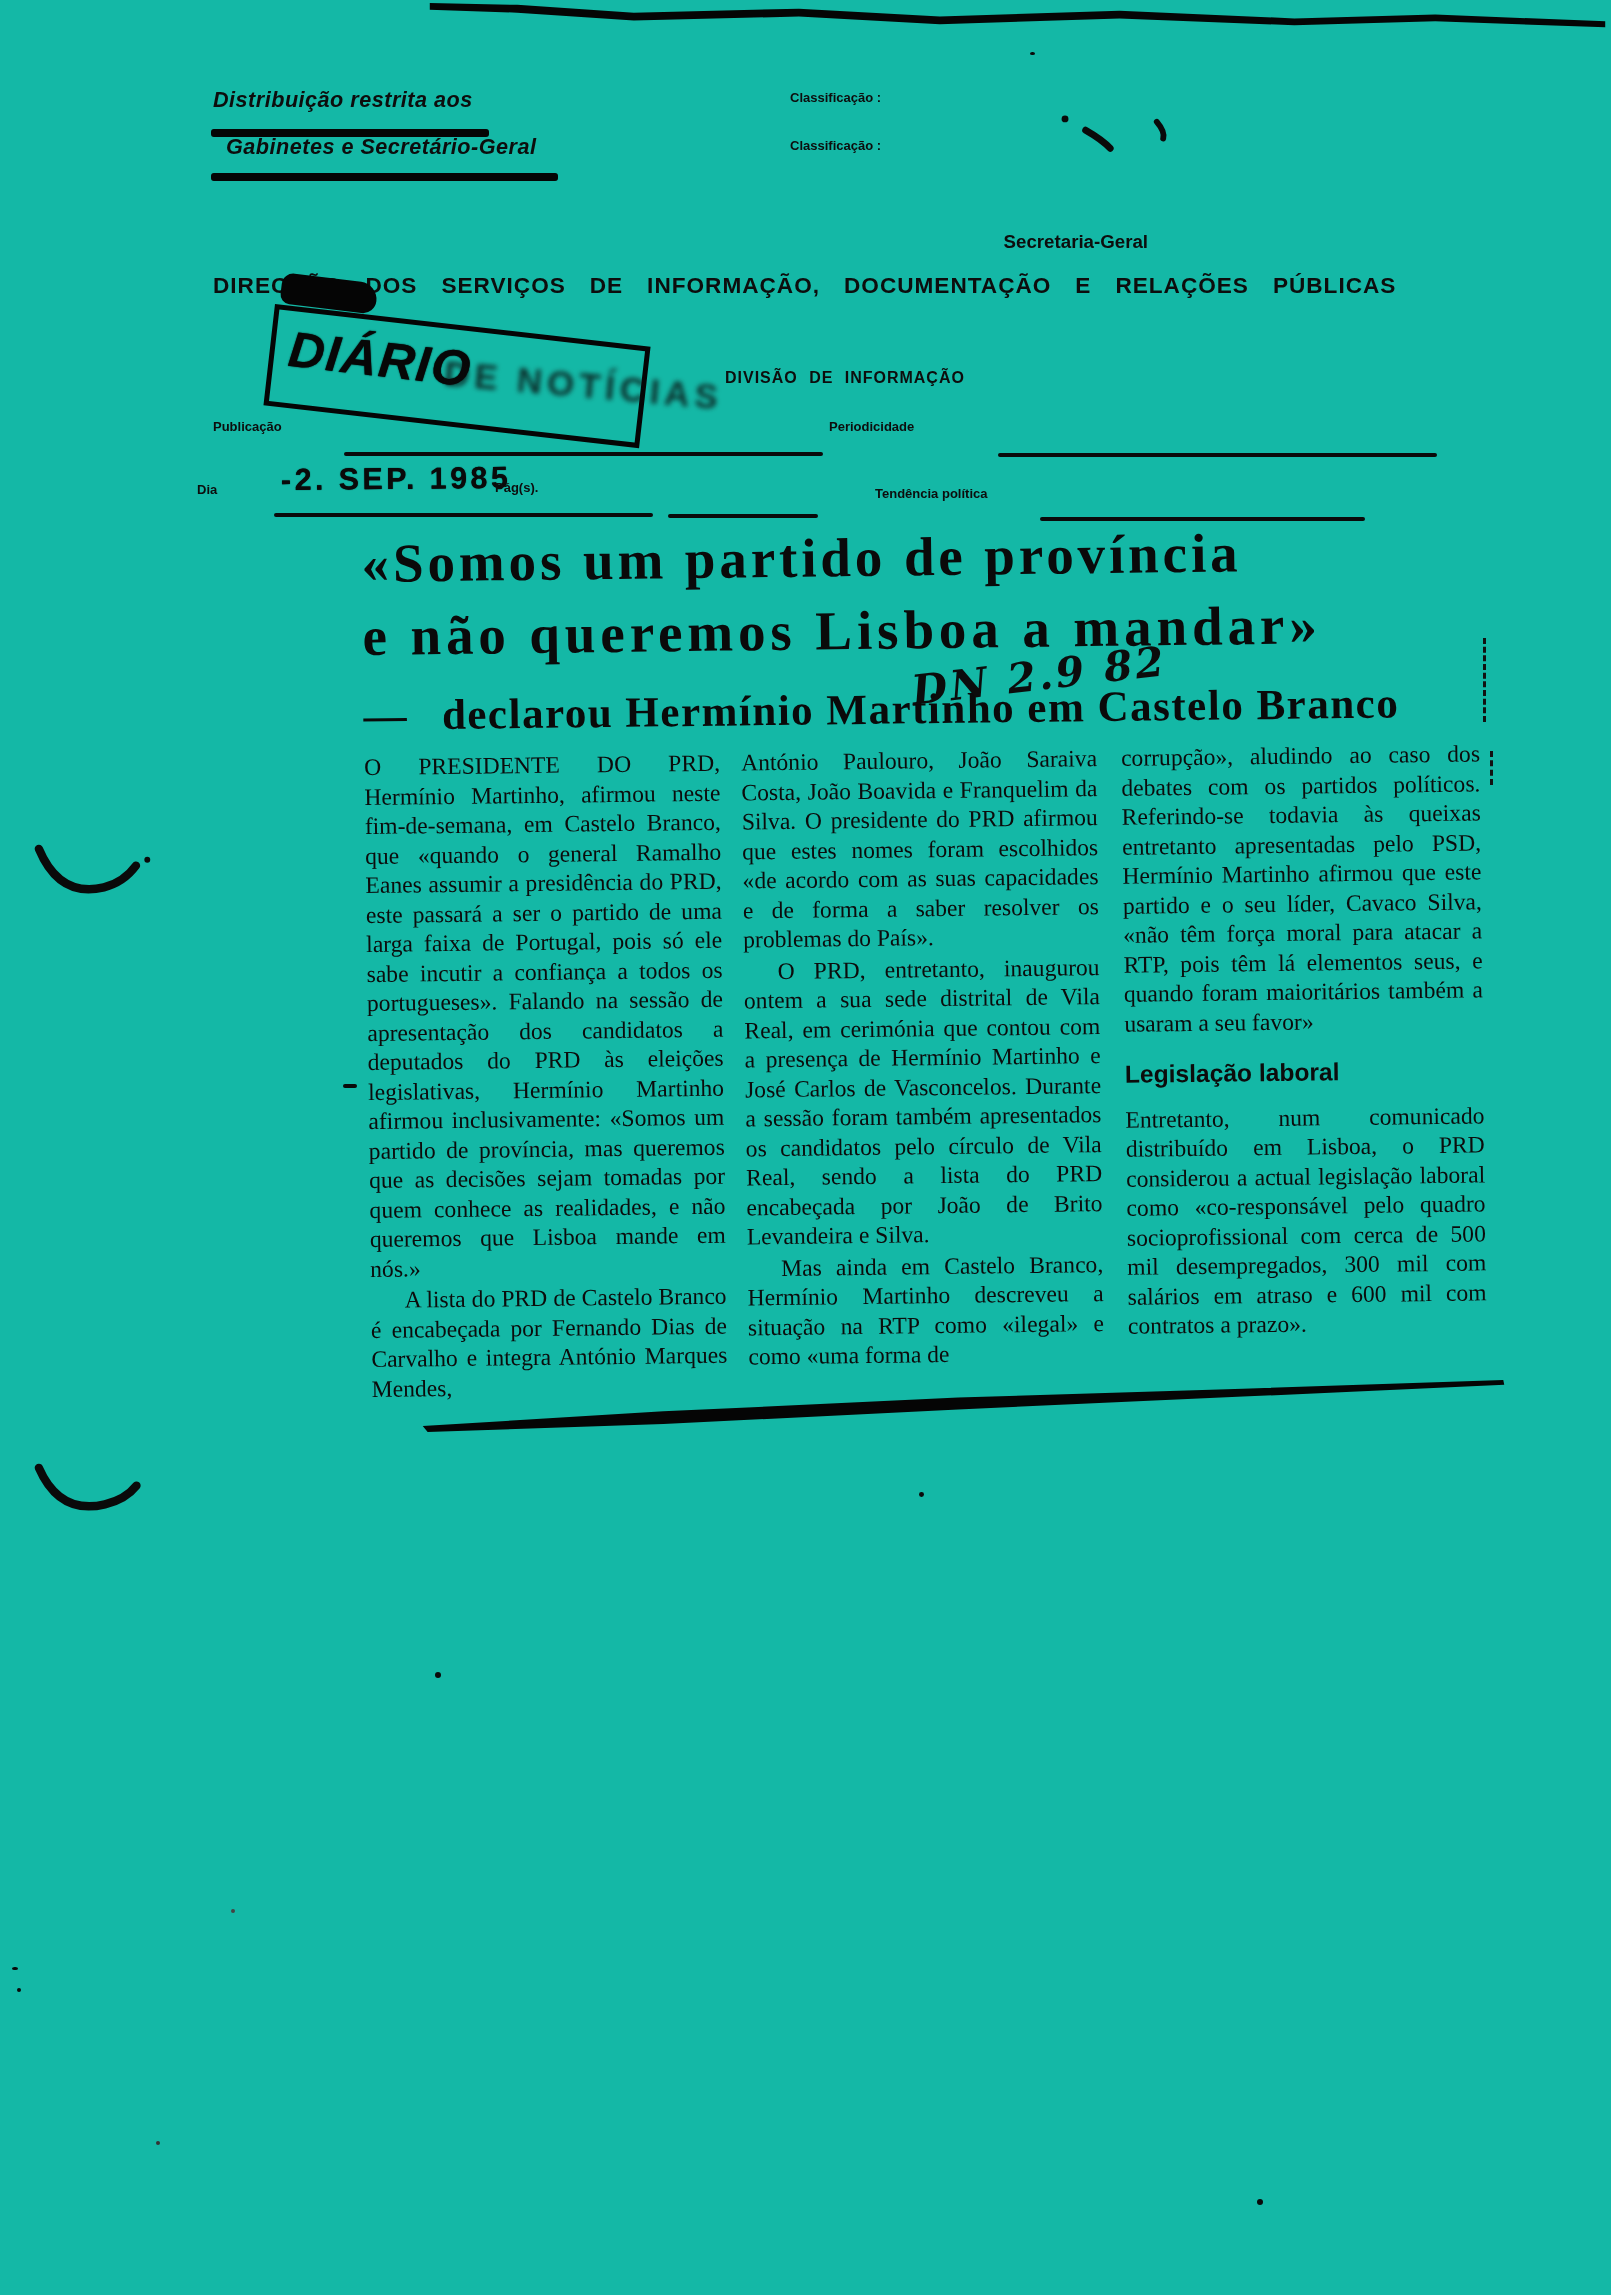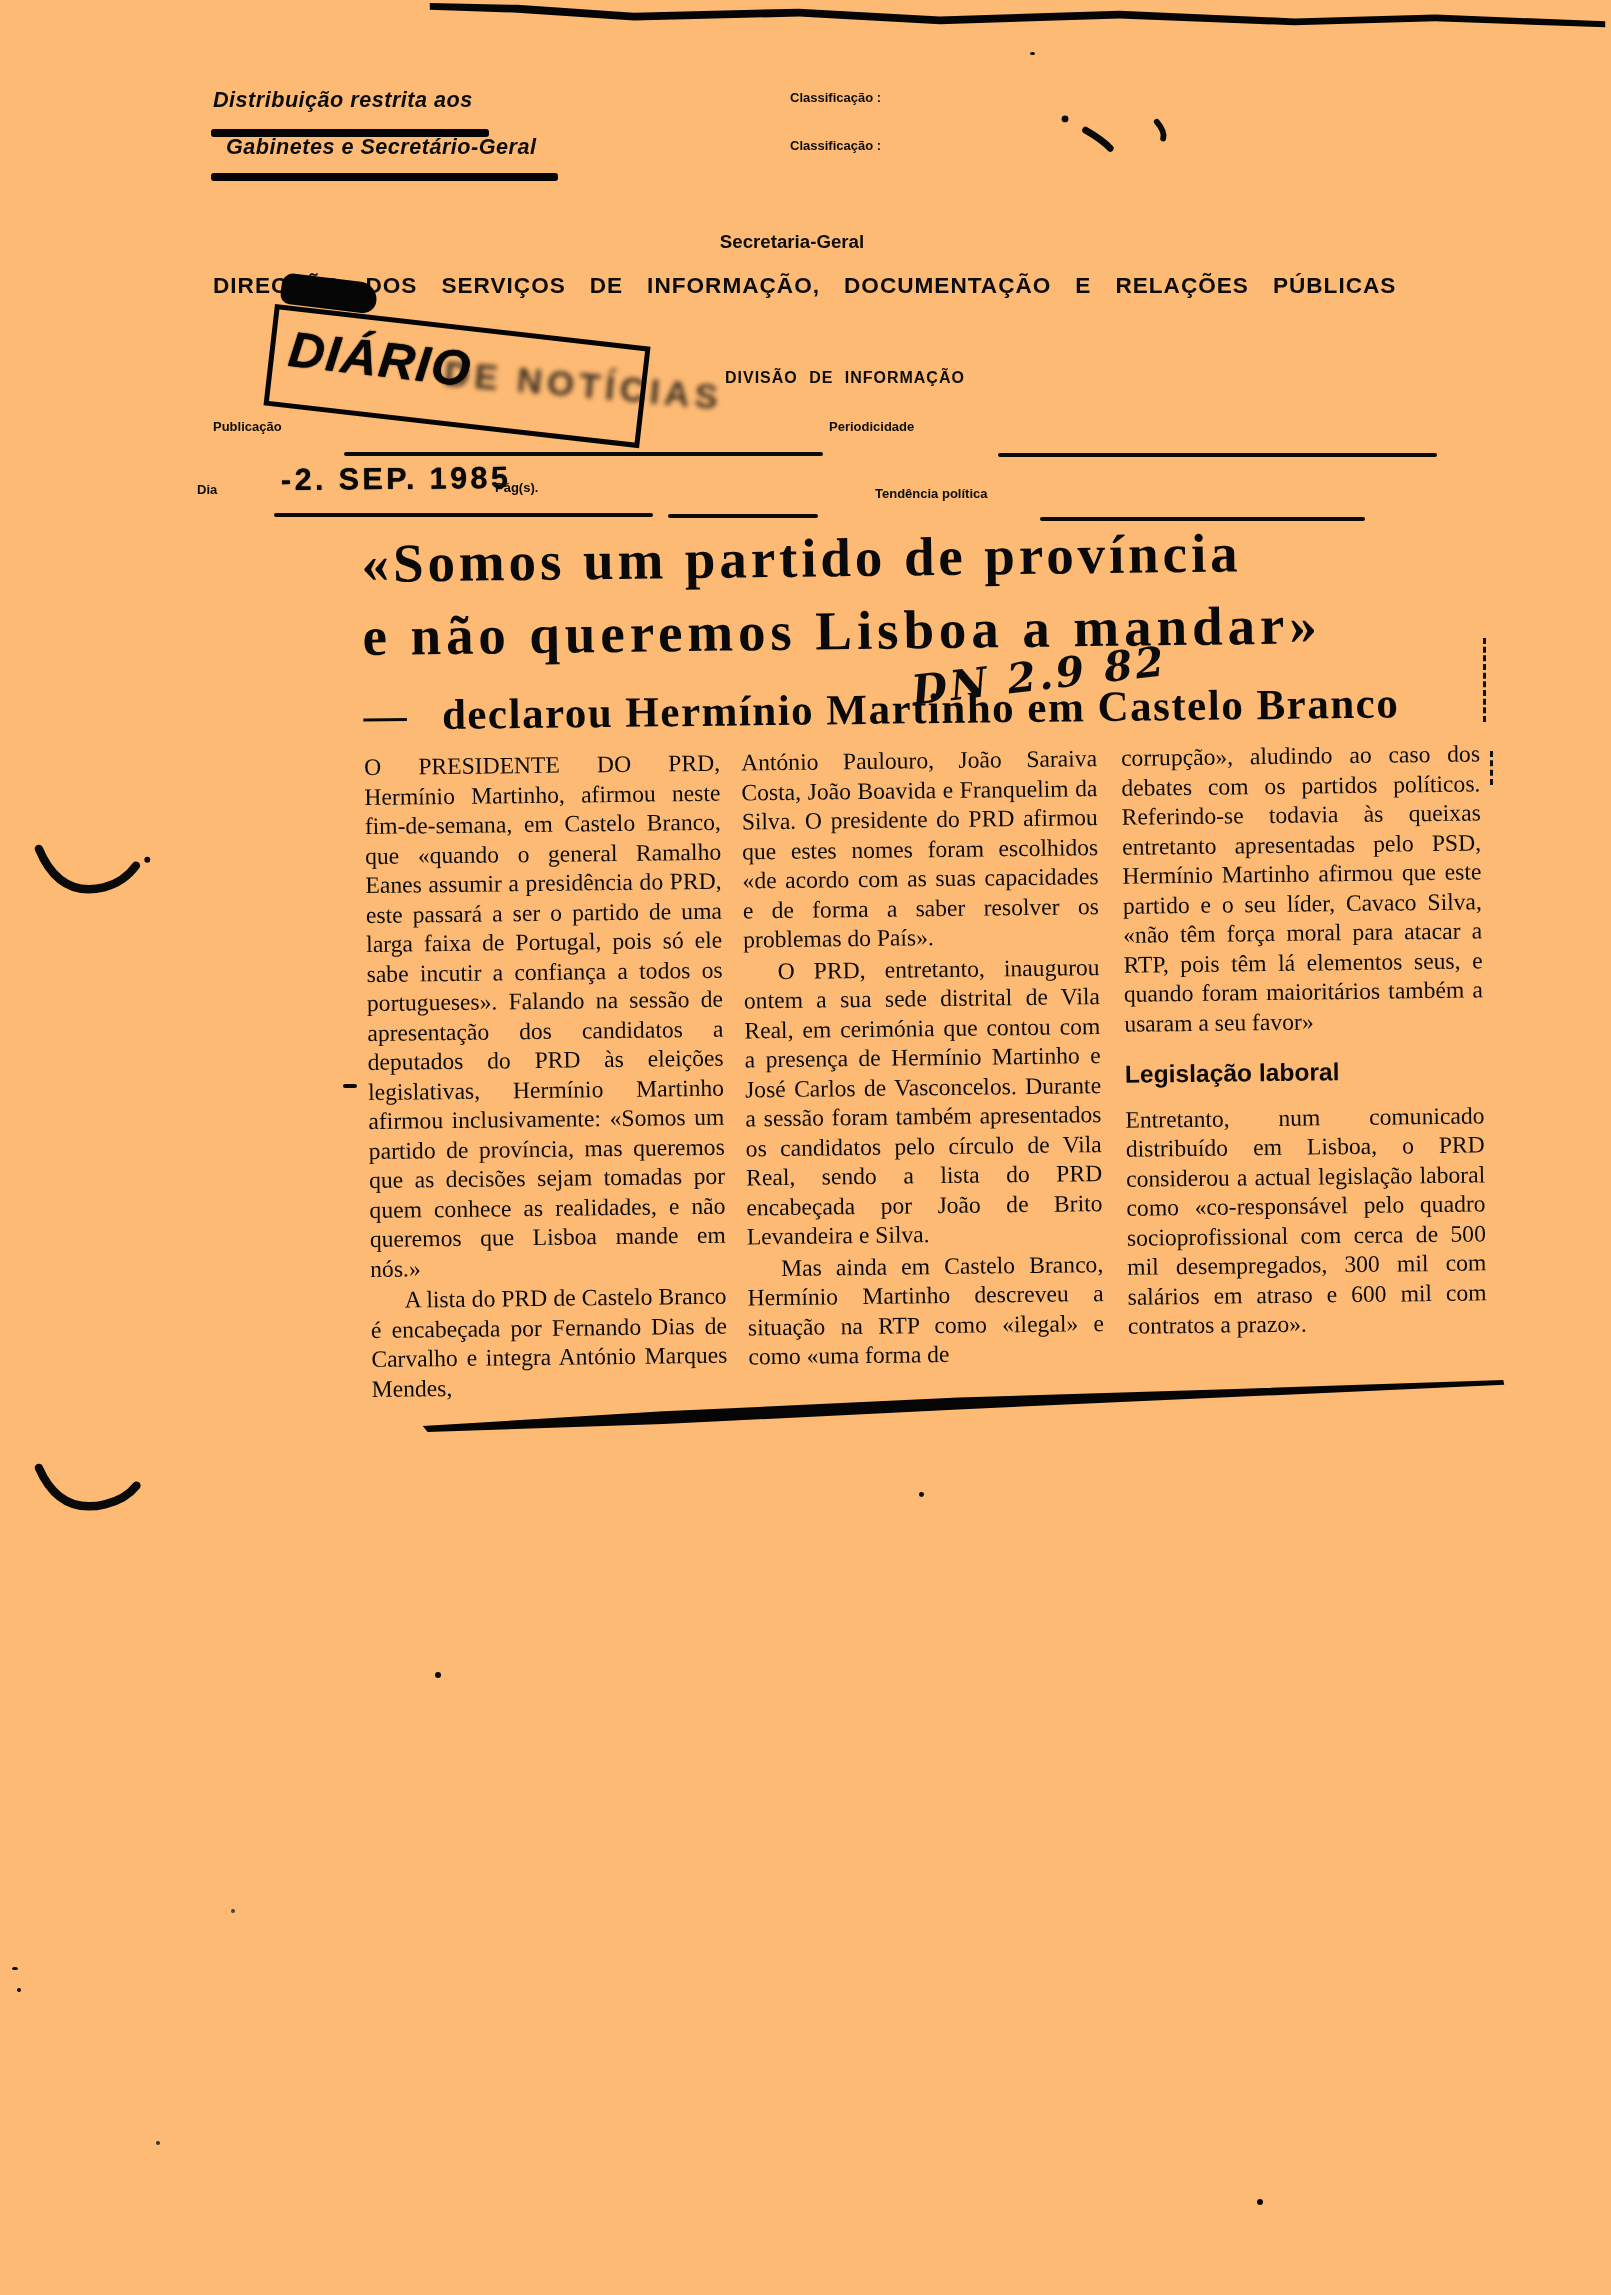--- a/index.html
+++ b/index.html
@@ -1,18 +1,18 @@
 <!DOCTYPE html>
 <html style="font-size:7.9px"><head>
 <meta charset="utf-8">
 <style>
   html,body { margin:0; padding:0; background:#e8e8e8; }
   #page {
     position:relative; width:1612px; height:2295px;
-    background:#fdba74; overflow:hidden;
+    background:#14b8a6; overflow:hidden;
     color:#0b0b0b;
   }
   .abs { position:absolute; }
   .lbl {
     position:absolute; font-family:"Liberation Sans", sans-serif;
     font-weight:700; color:#0d0d0d; white-space:nowrap;
   }
   .rule { position:absolute; background:#0a0a0a; border-radius:2px; }
   .heavy-underline { position:absolute; background:#050505; border-radius:2.9px; }
 
@@ -100,21 +100,21 @@
 
   <div class="lbl fieldlbl" style="left:790px; top:90px;">Classificação :</div>
   <div class="lbl fieldlbl" style="left:790px; top:138px;">Classificação :</div>
 
   <svg class="abs" style="left:1056px; top:113px;" width="128" height="54" viewBox="0 0 260 110">
     <path d="M60,35 Q95,55 110,72" stroke="#0a0a0a" stroke-width="14" fill="none" stroke-linecap="round"></path>
     <path d="M205,18 Q222,38 218,52" stroke="#0a0a0a" stroke-width="12" fill="none" stroke-linecap="round"></path>
     <circle cx="18" cy="12" r="7" fill="#0a0a0a"></circle>
   </svg>
 
-  <div class="lbl org-sub" style="left:458px; top:231px; width:668px;">Secretaria-Geral</div>
+  <div class="lbl org-sub" style="left:480px; top:231px; width:668px;text-align:right;">Secretaria-Geral</div>
   <div class="lbl direccao" style="left:213px; top:273px;">DIRECÇÃO DOS SERVIÇOS DE INFORMAÇÃO, DOCUMENTAÇÃO E RELAÇÕES PÚBLICAS</div>
 
   <div class="abs" style="left:281px; top:278px; width:96px; height:30.5px; background:#050505; border-radius:14.7px 22px 17px 12.3px; transform:rotate(7deg);"></div>
 
   <div id="news-stamp">
     <span class="w1">DIÁRIO</span>
     <span class="w2">DE NOTÍCIAS</span>
   </div>
 
   <div class="lbl divisao" style="left:725px; top:369px;">DIVISÃO DE INFORMAÇÃO</div>

